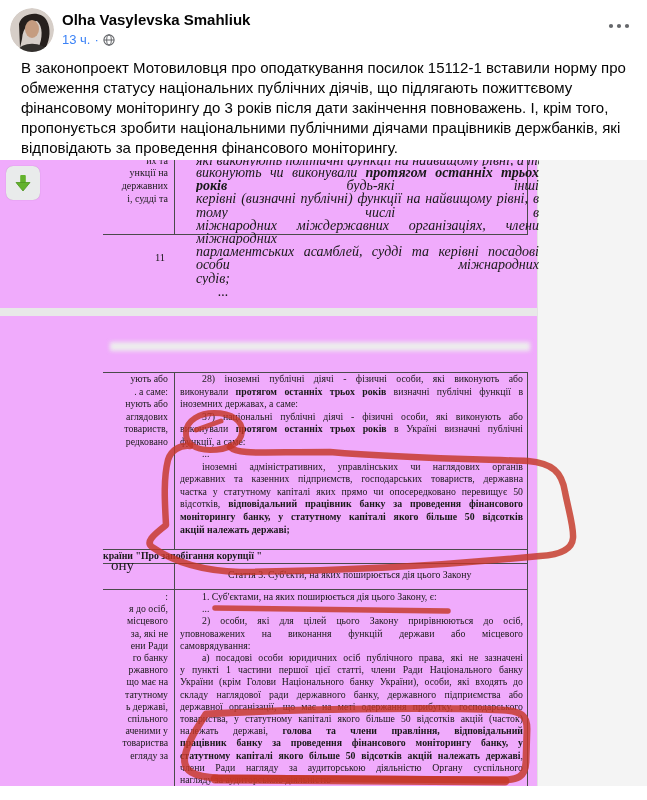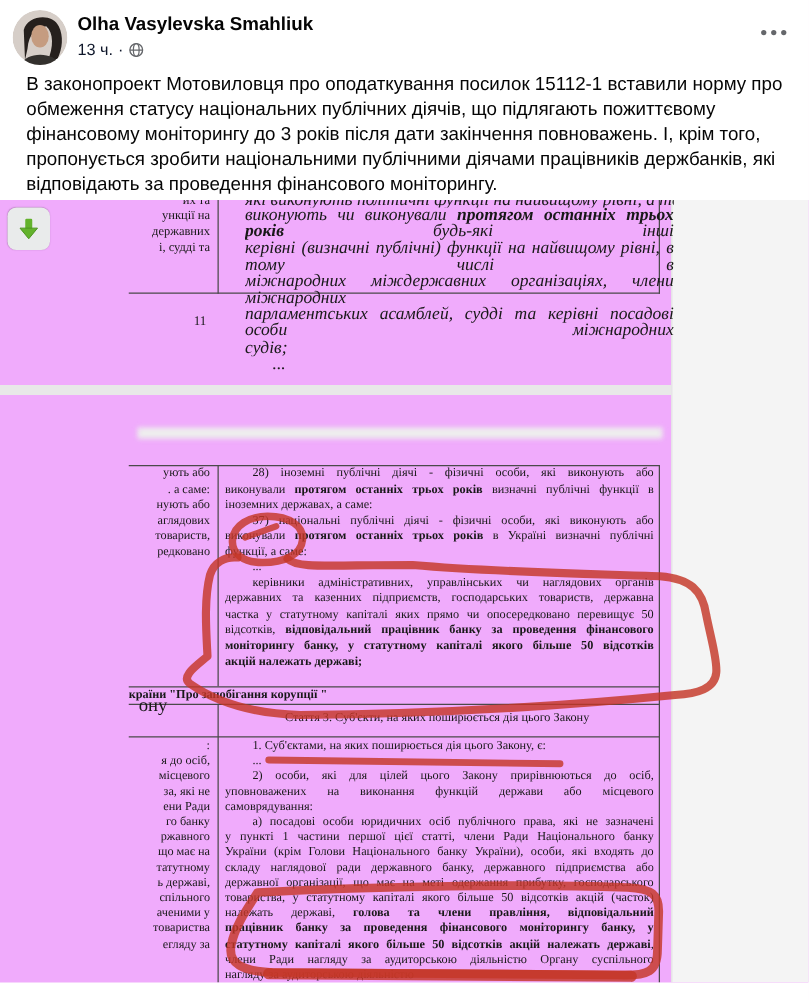--- a/index.html
+++ b/index.html
@@ -2,21 +2,21 @@
 <html><head>
 <meta charset="utf-8">
 <style>
   html,body{margin:0;padding:0;background:#fff;}
   #app{position:relative;width:647px;height:800px;background:#fff;overflow:hidden;
        font-family:"Liberation Sans",sans-serif;color:#050505;}
   
   .hdr{position:absolute;left:0;top:0;width:647px;height:56px;}
   .avatar{position:absolute;left:10px;top:8px;width:44px;height:44px;border-radius:50%;overflow:hidden;}
   .author{position:absolute;left:62px;top:11px;font-size:15px;font-weight:bold;color:#050505;}
-  .meta{position:absolute;left:62px;top:32px;font-size:13px;color:#0f172a;display:flex;align-items:center;gap:4px;}
+  .meta{position:absolute;left:62px;top:32px;font-size:13px;color:#3b82f6;display:flex;align-items:center;gap:4px;}
   .menu{position:absolute;right:14px;top:16px;width:28px;height:20px;display:flex;align-items:center;justify-content:center;}
   
   .body-text{position:absolute;left:9px;top:58px;width:634px;font-size:15px;line-height:20px;color:#050505;margin-left:12px;}
   
   .doc{position:absolute;left:0;top:160px;width:647px;height:626px;background:#f0abfc;overflow:hidden;}
   .gray-strip{position:absolute;left:537px;top:0;width:110px;height:626px;background:#f4f4f4;border-left:1px solid #e3e3e3;}
   .page-gap{position:absolute;left:0;top:148px;width:537px;height:8px;background:#e8e8e8;}
   .smudge{position:absolute;left:110px;top:182px;width:420px;height:9px;background:#ededed;filter:blur(2px);}
   .dl-btn{position:absolute;left:6px;top:6px;width:34px;height:34px;background:#e9ebeb;border-radius:7px;
           display:flex;align-items:center;justify-content:center;box-shadow:0 0 1px rgba(0,0,0,.25);}
@@ -137,21 +137,21 @@
     </div>
     <div class="dcol" style="left:180px;top:213px;width:343px;font-size:9.8px;line-height:12.55px;">
       <div class="dline dj di">28) іноземні публічні діячі - фізичні особи, які виконують або</div>
       <div class="dline dj">виконували <b>протягом останніх трьох років</b> визначні публічні функції в</div>
       <div class="dline dl">іноземних державах, а саме:</div>
       <div class="dline"></div>
       <div class="dline dj di">37) національні публічні діячі - фізичні особи, які виконують або</div>
       <div class="dline dj">виконували <b>протягом останніх трьох років</b> в Україні визначні публічні</div>
       <div class="dline dl">функції, а саме:</div>
       <div class="dline dl di">...</div>
-      <div class="dline dj di">керівники адміністративних, управлінських чи наглядових органів</div>
+      <div class="dline dj di">іноземні адміністративних, управлінських чи наглядових органів</div>
       <div class="dline dj">державних та казенних підприємств, господарських товариств, державна</div>
       <div class="dline dj">частка у статутному капіталі яких прямо чи опосередковано перевищує 50</div>
       <div class="dline dj">відсотків, <b>відповідальний працівник банку за проведення фінансового</b></div>
       <div class="dline dj"><b>моніторингу банку, у статутному капіталі якого більше 50 відсотків</b></div>
       <div class="dline dl"><b>акцій належать державі;</b></div>
     </div>
 
     <div class="rowB-text" style="left:103px;top:390px;font-size:9.8px;">країни "Про запобігання корупції "</div>
 
     <div class="dcol lcol" style="left:98px;top:397px;width:36px;font-size:15px;">ону</div>

